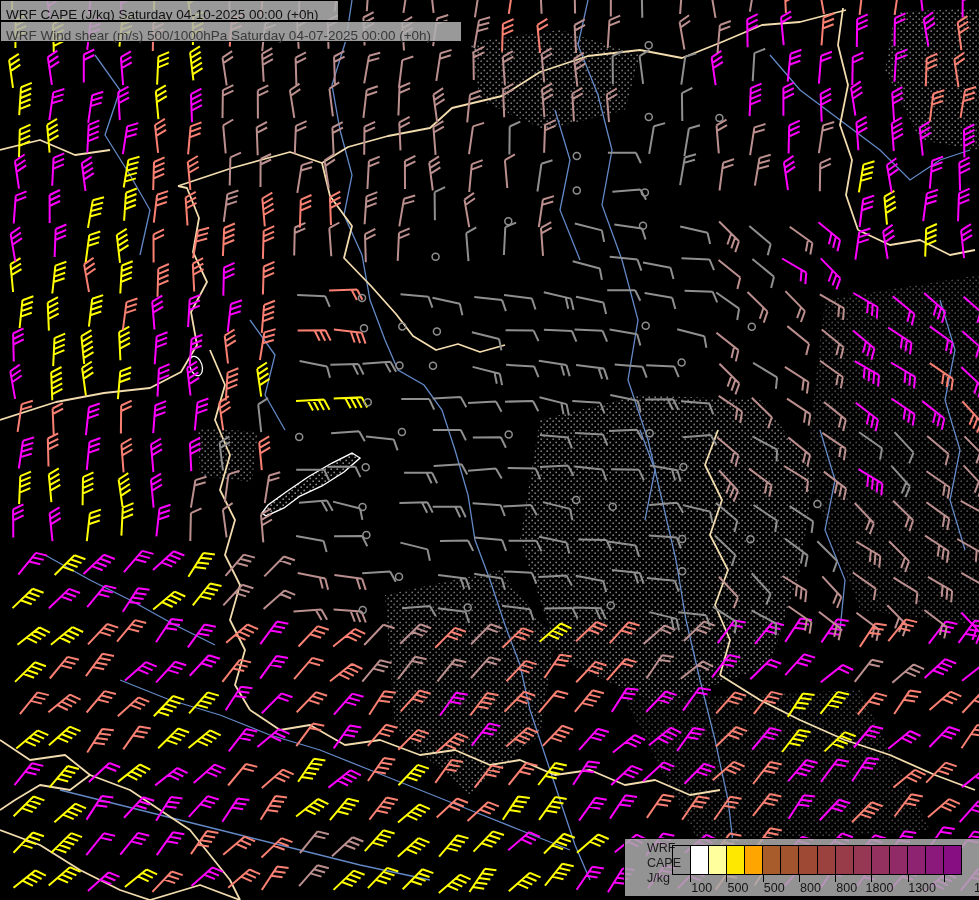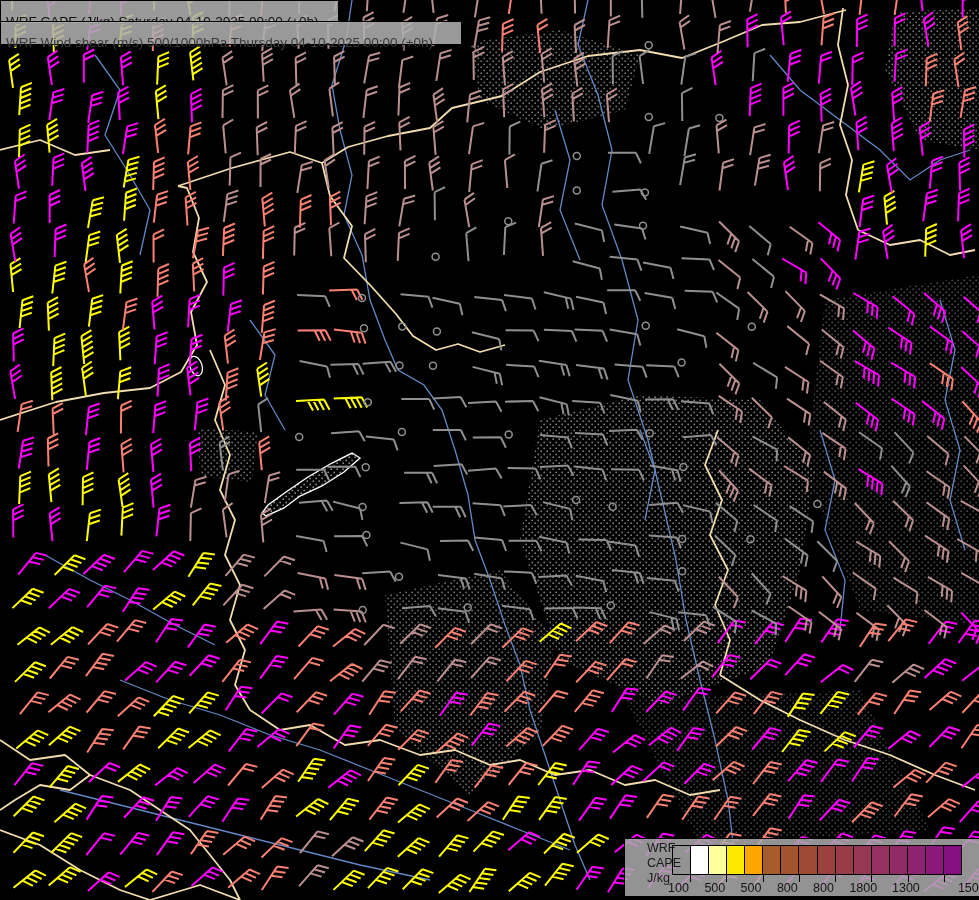--- a/index.html
+++ b/index.html
@@ -5,21 +5,21 @@
   html,body{margin:0;padding:0;background:#222;}
   #viewport{
     position:relative;width:979px;height:900px;overflow:hidden;
     background:#000;font-family:"Liberation Sans",sans-serif;
   }
   #map-svg{position:absolute;left:0;top:0;}
   
   .title-bar{
     position:absolute;left:0;box-sizing:border-box;height:21px;
     background:rgba(174,174,174,0.88);border:1px solid #000;
-    font-size:13.5px;line-height:19px;padding:11px 5px;white-space:nowrap;
+    font-size:13.5px;line-height:19px;padding:4px 5px;white-space:nowrap;
   }
   #title1{top:0;width:339px;color:#111;}
   #title2{top:21px;width:462px;color:#3a3a3a;}
   
   #legend{
     position:absolute;left:624px;top:838px;width:355px;height:59px;
     box-sizing:border-box;background:rgba(171,171,171,0.86);
     border:1px solid #000;border-right:none;
   }
   #legend-label{
@@ -27,21 +27,21 @@
     font-size:12.5px;line-height:15px;color:#1a1a1a;
   }
   #legend-bar{
     position:absolute;left:47px;top:6px;width:290px;height:30px;
     box-sizing:border-box;border:1px solid #000;display:flex;
   }
   .legend-cell{flex:1 1 auto;border-right:1px solid #000;box-sizing:border-box;}
   .legend-cell:last-child{border-right:none;}
   .legend-tick{position:absolute;top:36px;width:1px;height:7px;background:#000;}
   .legend-tick-label{
-    position:absolute;top:42px;width:44px;margin-left:-22px;text-align:left;
+    position:absolute;top:42px;width:44px;margin-left:-22px;text-align:right;
     font-size:12.5px;color:#141414;
   }
 </style>
 </head>
 <body>
 
 <div id="viewport">
 
   <svg id="map-svg" width="979" height="900" viewBox="0 0 979 900">
     <defs>
@@ -136,21 +136,21 @@
         <circle cx="362.7" cy="610.0" r="3.5" fill="none" stroke="#8f8f8f" stroke-width="1.5"></circle>
         <circle cx="467.7" cy="607.6" r="3.5" fill="none" stroke="#8f8f8f" stroke-width="1.5"></circle>
         <circle cx="610.8" cy="605.5" r="3.5" fill="none" stroke="#8f8f8f" stroke-width="1.5"></circle>
       </g>
   </svg>
 
   <div id="title1" class="title-bar">
     <span>WRF CAPE (J/kg) Saturday 04-10-2025 00:00 (+0h)</span>
   </div>
   <div id="title2" class="title-bar">
-    <span>WRF Wind shear (m/s) 500/1000hPa Thursday 04-10-2025 00:00 (+0h)</span>
+    <span>WRF Wind shear (m/s) 500/1000hPa Saturday 04-07-2025 00:00 (+0h)</span>
   </div>
 
   <div id="legend">
     <div id="legend-label">
       <div>WRF</div>
       <div>CAPE</div>
       <div>J/kg</div>
     </div>
     <div id="legend-bar">
         <div class="legend-cell" style="background: transparent;"></div>

